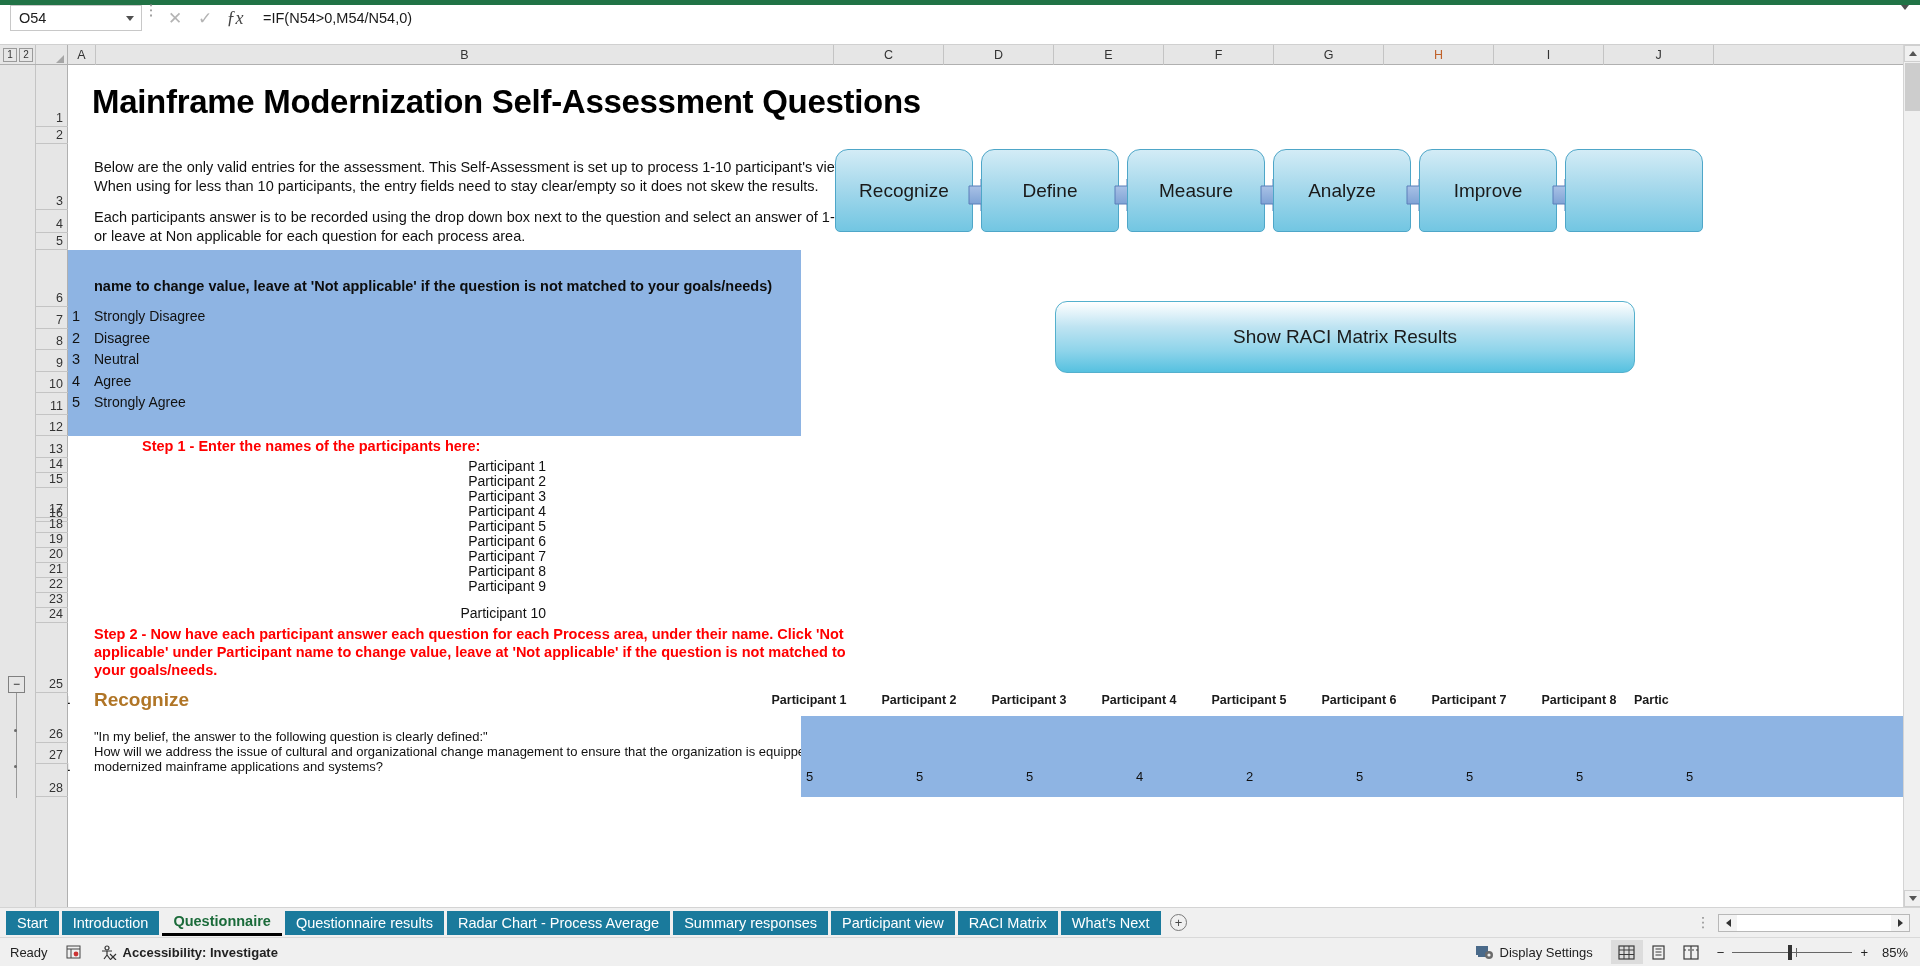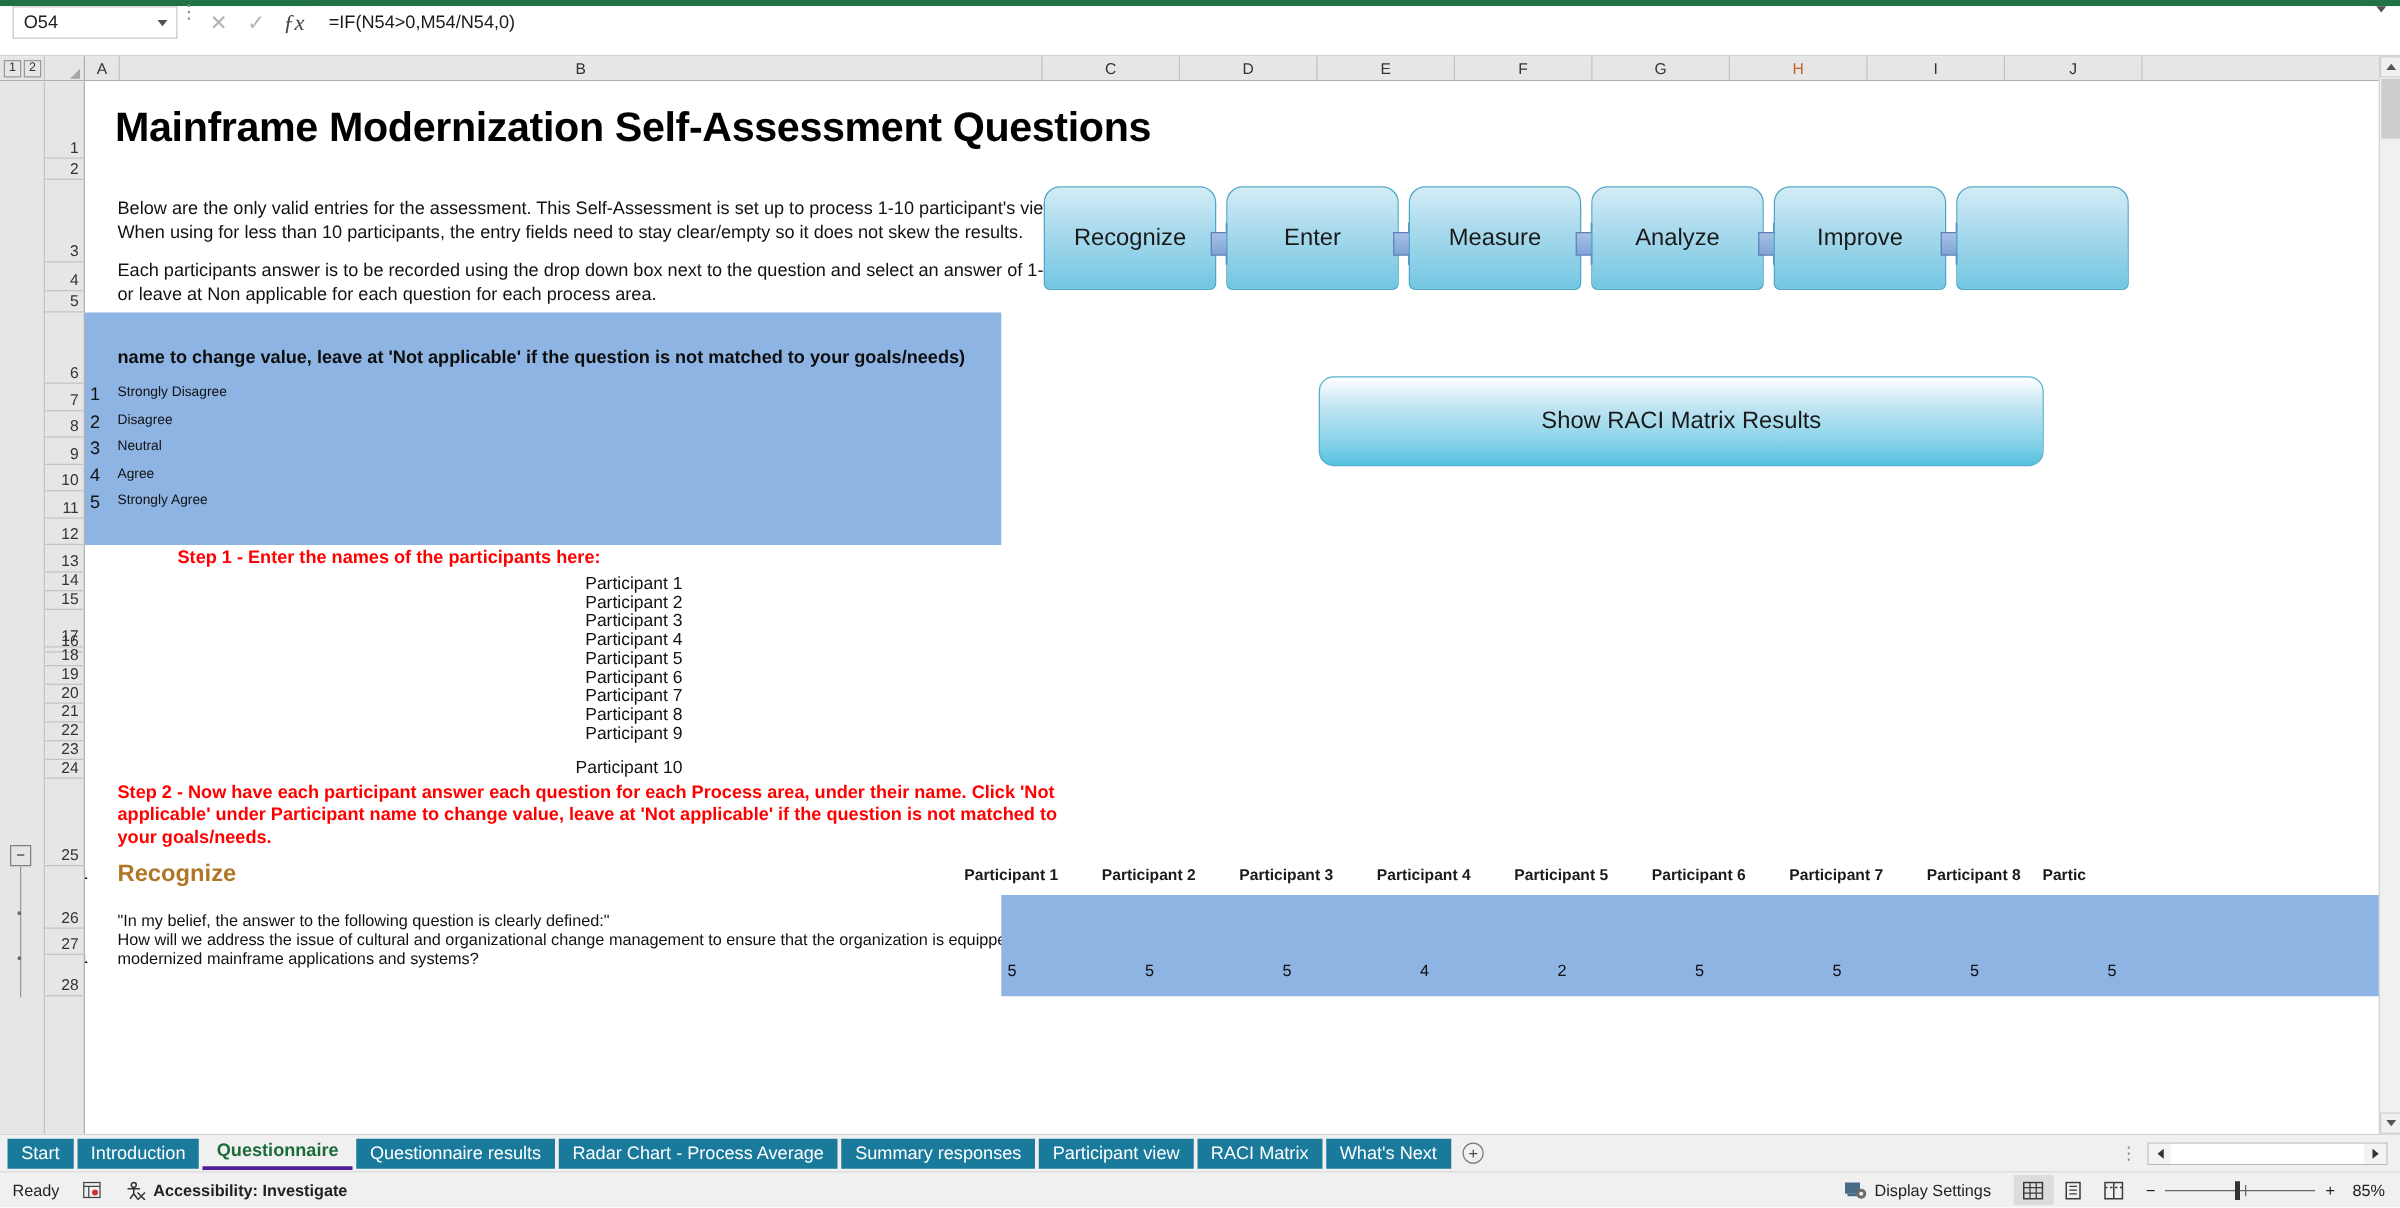--- a/index.html
+++ b/index.html
@@ -150,21 +150,21 @@
   }
   .para { font-size: 14.5px; color: #111; line-height: 19px; }
 
   .blue-band {
     position: absolute; background: #8eb4e3;
   }
   .band-q {
     font-weight: bold; font-size: 14.5px; color: #0d0d0d; line-height: 19px;
   }
   .scale-num { font-size: 14.5px; color: #111; }
-  .scale-lbl { font-size: 11px; color: #111; text-align: right; }
+  .scale-lbl { font-size: 14px; color: #111; text-align: right; }
 
   .red-step { color: #ff0000; font-weight: bold; font-size: 14.5px; line-height: 18.5px; }
   .pname { font-size: 14px; color: #111; text-align: right; width: 130px; }
 
   .sect-title {
     font-size: 19px; font-weight: bold; color: #b07526;
     font-family: "Liberation Sans", sans-serif;
   }
   .q-text { font-size: 13px; color: #111; line-height: 15px; }
 
@@ -224,21 +224,21 @@
     padding-left: 6px; gap: 0;
   }
   .tab {
     height: 24px; padding: 0 11px; margin-right: 3px;
     background: #1a7a9c; color: #ffffff;
     display: flex; align-items: center;
     font-size: 14.5px; white-space: nowrap;
   }
   .tab.active {
     background: #f0f0f0; color: #1b6b3a; font-weight: bold;
-    border-bottom: 3px solid #4c1d95;
+    border-bottom: 3px solid #000000;
     height: 27px;
   }
   .tab-add {
     width: 30px; height: 24px; display:flex;
     align-items:center; justify-content:center;
     color: #555; font-size: 18px;
   }
   .tab-add .circ {
     width: 17px; height: 17px; border: 1px solid #7a7a7a;
     border-radius: 50%; font-size: 13px; line-height: 15px; text-align:center;
@@ -448,21 +448,21 @@
         <svg class="sa-arrow" style="left:130px; top:28px;" viewBox="0 0 32 36">
           <defs>
               <linearGradient id="ag1" x1="0" y1="0" x2="0" y2="1">
             <stop offset="0%" stop-color="#b9cdec"></stop>
                 <stop offset="100%" stop-color="#6f97cf"></stop>
           </linearGradient>
             </defs>
           <path d="M4 9 L16 9 L16 2 L29 18 L16 34 L16 27 L4 27 Z" fill="url(#ag1)" stroke="#5b7fb9" stroke-width="1"></path>
         </svg>
 
-        <div class="sa-box" style="left:146px; top:0px;">Enter</div>
+        <div class="sa-box" style="left:146px; top:0px;">Define</div>
         <svg class="sa-arrow" style="left:276px; top:28px;" viewBox="0 0 32 36">
           <path d="M4 9 L16 9 L16 2 L29 18 L16 34 L16 27 L4 27 Z" fill="url(#ag1)" stroke="#5b7fb9" stroke-width="1"></path>
         </svg>
 
         <div class="sa-box" style="left:292px; top:0px;">Measure</div>
         <svg class="sa-arrow" style="left:422px; top:28px;" viewBox="0 0 32 36">
           <path d="M4 9 L16 9 L16 2 L29 18 L16 34 L16 27 L4 27 Z" fill="url(#ag1)" stroke="#5b7fb9" stroke-width="1"></path>
         </svg>
 
         <div class="sa-box" style="left:438px; top:0px;">Analyze</div>

